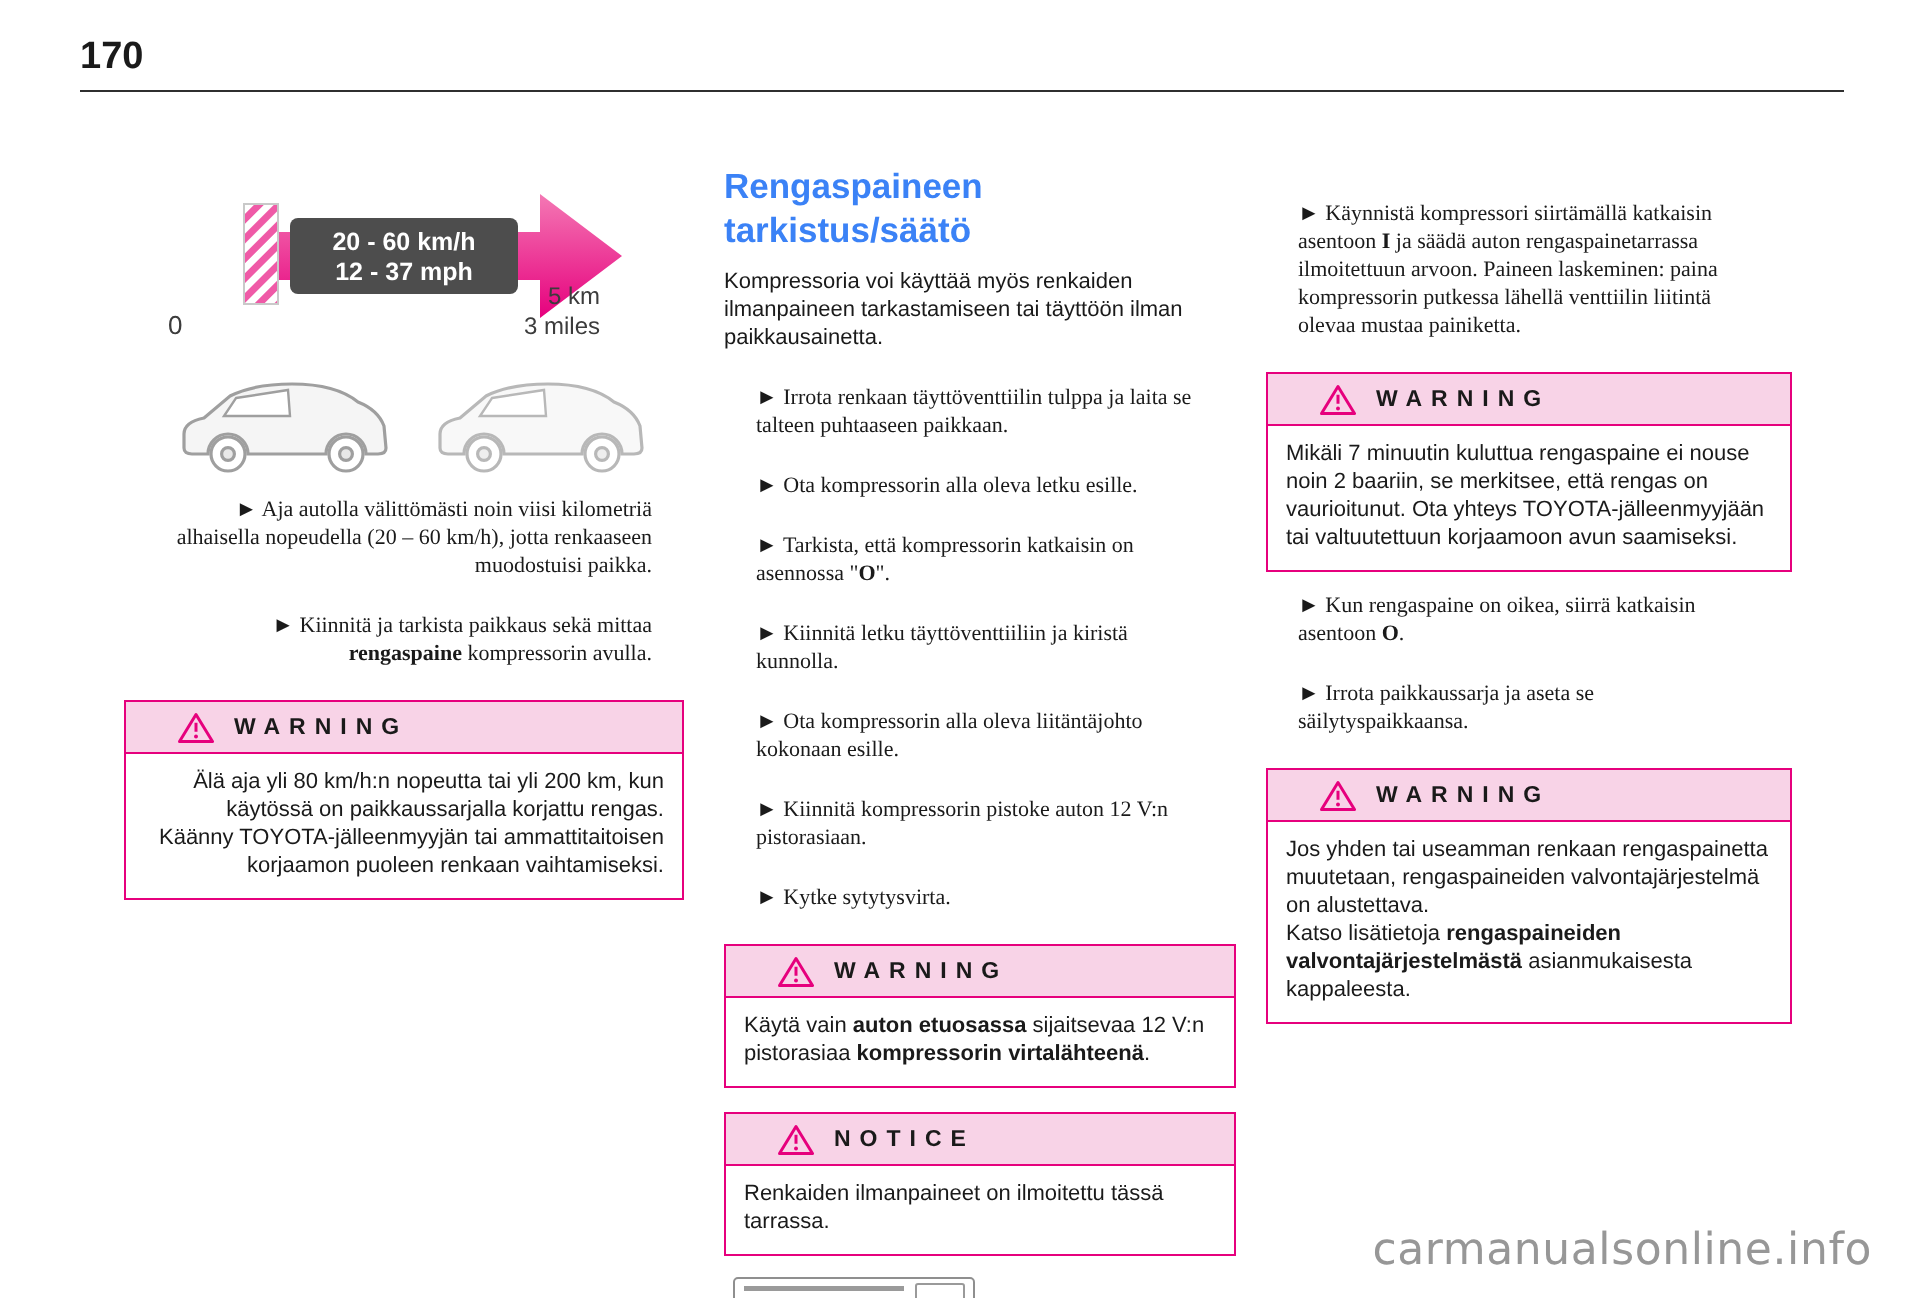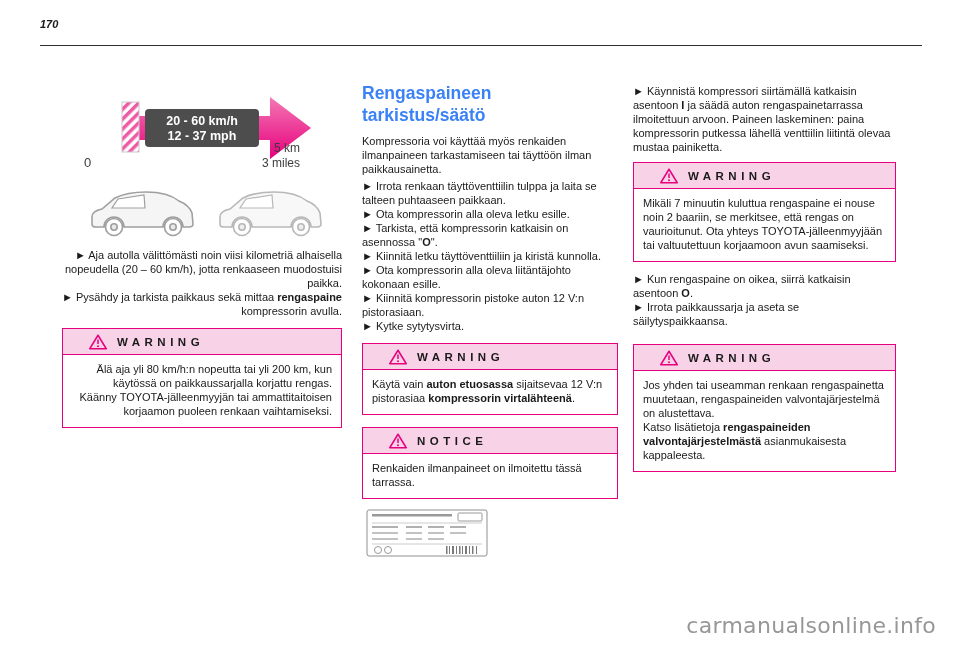--- a/index.html
+++ b/index.html
@@ -1,28 +1,28 @@
 <!DOCTYPE html>
 <html><head>
 <meta charset="utf-8">
 <style>
   html,body { margin:0; padding:0; background:#ffffff; }
   .page {
     position:relative; width:960px; height:649px; background:#ffffff;
     font-family:"Liberation Sans","DejaVu Sans",sans-serif; color:#1a1a1a;
     overflow:hidden;
   }
-  .pagenum { position:absolute; left:40px; top:18px; font-size:11px; font-weight:bold;font-style:italic; }
+  .pagenum { position:absolute; left:40px; top:18px; font-size:19px; font-weight:bold; }
   .toprule { position:absolute; left:40px; top:45px; width:882px; height:1px; background:#2f2f2f; }
 
   .col { position:absolute; font-size:11px; line-height:14px; }
   .col-left  { left:62px;  top:88px; width:280px;text-align:right; }
   .col-mid   { left:362px; top:83px; width:256px; }
   .col-right { left:633px; top:84px; width:263px; }
-  .bullet { margin:0; }
+  .bullet { margin:16px;font-family:Liberation Serif, serif; }
   .intro { margin:0 0 3px 0; }
   .heading {
     font-size:17.5px; line-height:21.5px; font-weight:bold; color:#3b82f6;
     margin:0 0 8px 0; overflow-wrap:break-word;
   }
   b { font-weight:bold; }
 
   .illus { margin:0 0 0 20px; }
   .illus-cars { margin:8px 0 0 20px; }
   .illus-label { margin:10px 0 0 4px; }
@@ -95,21 +95,21 @@
           <path d="M30 15 L56 11 L57 24 L24 24 Z" fill="#ffffff" stroke-width="1.2"></path>
           <circle cx="26" cy="43" r="8.5" fill="#ffffff"></circle>
           <circle cx="26" cy="43" r="3.2" fill="#eeeeee"></circle>
           <circle cx="85" cy="43" r="8.5" fill="#ffffff"></circle>
           <circle cx="85" cy="43" r="3.2" fill="#eeeeee"></circle>
         </g>
       </svg>
     </div>
 
     <p class="bullet p1gap">► Aja autolla välittömästi noin viisi kilometriä alhaisella nopeudella (20 – 60 km/h), jotta renkaaseen muodostuisi paikka.</p>
-    <p class="bullet"><span>► Pysähdy ja tarkista paikkaus sekä mittaa </span><b>rengaspaine</b><span> kompressorin avulla.</span></p>
+    <p class="bullet"><span>► Kiinnitä ja tarkista paikkaus sekä mittaa </span><b>rengaspaine</b><span> kompressorin avulla.</span></p>
 
     <div class="warn-box">
       <div class="box-head">
         <svg class="tri-icon" width="18" height="16" viewBox="0 0 24 21">
           <path d="M12 1.5 L23 19.5 H1 Z" fill="none" stroke="#e6007d" stroke-width="2" stroke-linejoin="round"></path>
           <path d="M12 7 v6" stroke="#e6007d" stroke-width="2"></path>
           <circle cx="12" cy="16.2" r="1.3" fill="#e6007d"></circle>
         </svg>
         <span class="box-title">WARNING</span>
       </div>

